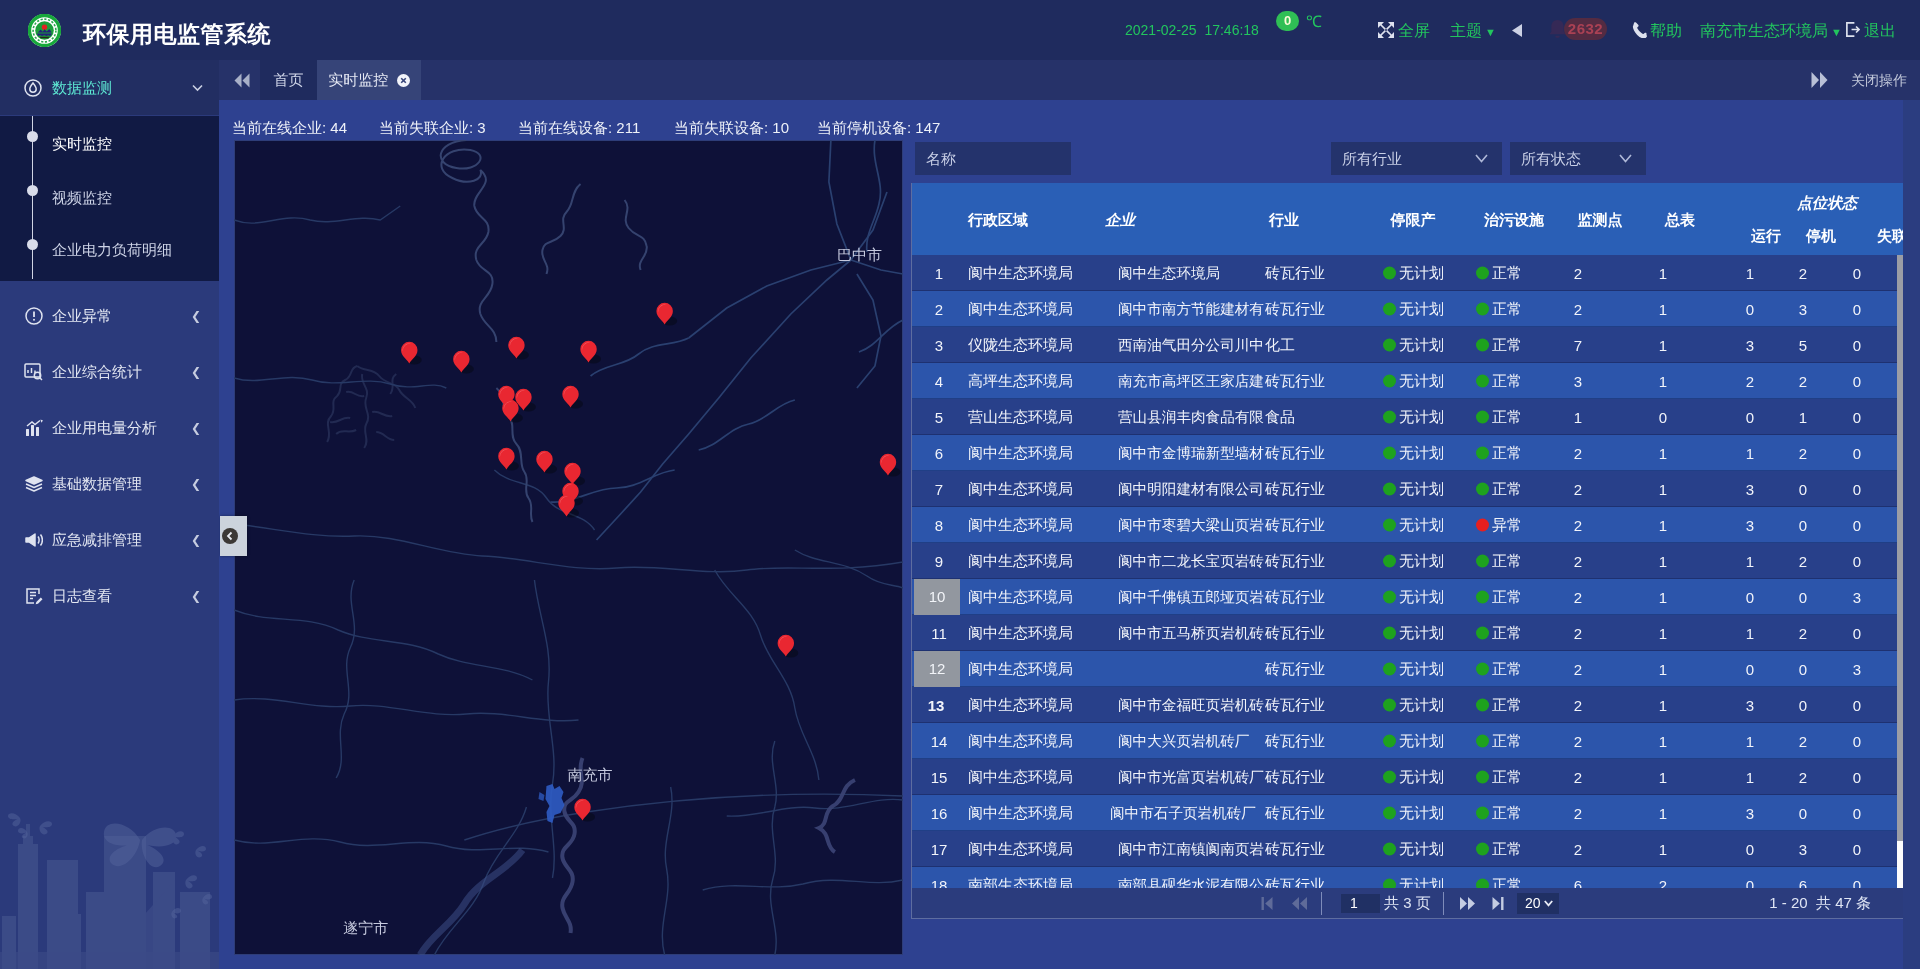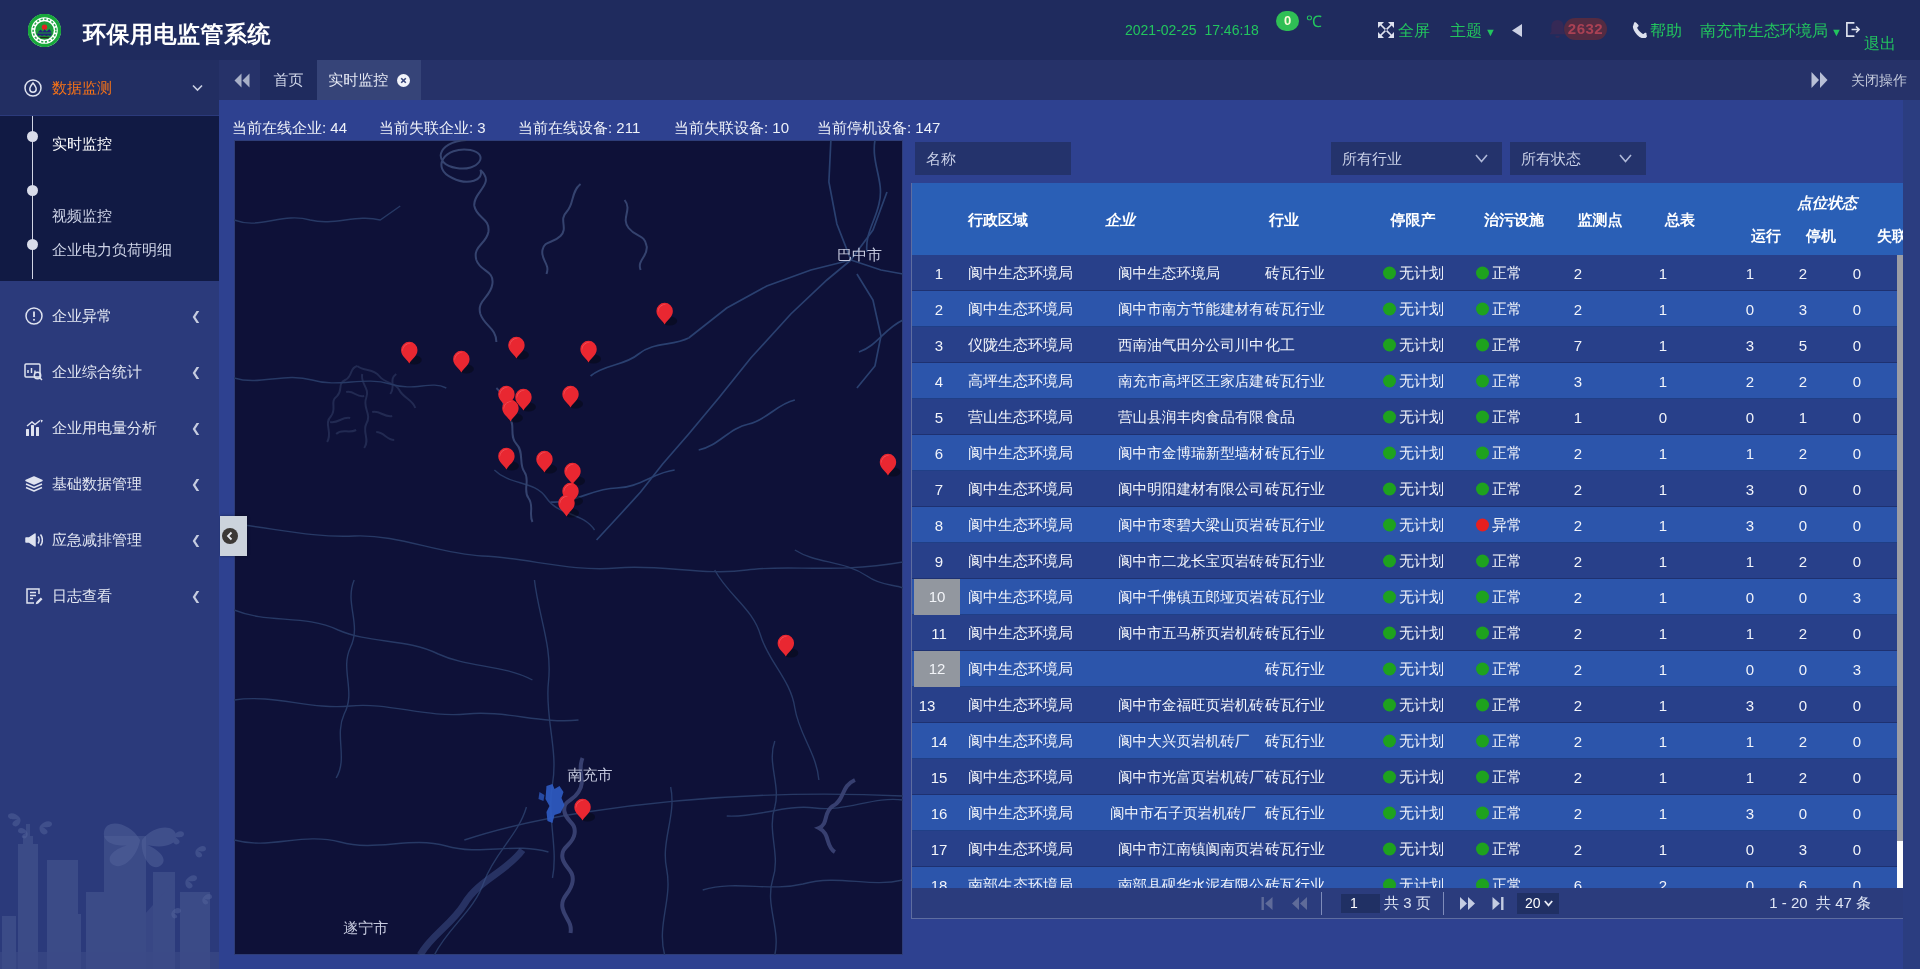--- a/index.html
+++ b/index.html
@@ -91,40 +91,40 @@
     <div class="abs" style="left:1564px; top:18px; width:43px; height:22px; border-radius:11px; background:#532b42; color:#aa4154; font-size:15px; font-weight:bold; letter-spacing:0.5px; text-align:center; line-height:22px;">2632</div>
     <svg class="abs" style="left:1631px; top:22px;" width="16" height="16" viewBox="0 0 16 16" fill="#dde1ee">
       <path d="M3.2 0.6 c0.5-0.5 1.3-0.5 1.8 0 l2.2 2.2 c0.5 0.5 0.5 1.3 0 1.8 l-1.1 1.1 c0.6 1.3 1.7 2.7 2.7 3.7 1 1 2.4 2.1 3.7 2.7 l1.1-1.1 c0.5-0.5 1.3-0.5 1.8 0 l0.2 2.2 c0.5 0.5 0.5 1.3 0 1.8 l-1.2 1.2 c-0.9 0.9-4.6 0.3-8.2-3.3 C2.6 9.3 1.5 5.2 2 4.2 z"></path>
     </svg>
     <div class="htxt abs" style="left:1650px; top:21px;">帮助</div>
     <div class="htxt abs" style="left:1700px; top:21px;">南充市生态环境局<span style="font-size:11px;">&nbsp;▼</span></div>
     <svg class="abs" style="left:1845px; top:22px;" width="15" height="15" viewBox="0 0 16 16" fill="none" stroke="#dde1ee" stroke-width="1.8">
       <path d="M10 1 H2 v14 h8"></path>
       <path d="M7 8 h8 m-3.2-3.2 L15 8 l-3.2 3.2"></path>
     </svg>
-    <div class="htxt abs" style="left:1864px; top:21px;margin-top:13px;">退出</div>
+    <div class="htxt abs" style="left:1864px; top:21px;">退出</div>
   </div>
   <div id="sidebar">
     <div id="smenu-head">
       <svg class="abs" style="left:24px; top:19px;" width="18" height="18" viewBox="0 0 18 18" fill="none" stroke="#dfe3f0" stroke-width="1.5">
         <circle cx="9" cy="9" r="8"></circle>
         <path d="M9 4 c2.2 2.8 3.2 4.4 3.2 6 a3.2 3.2 0 0 1 -6.4 0 c0-1.6 1-3.2 3.2-6 z"></path>
       </svg>
-      <div class="abs" style="left:52px; top:19px; color:#f97316; font-size:15px;">数据监测</div>
+      <div class="abs" style="left:52px; top:19px; color:#5eead4; font-size:15px;">数据监测</div>
       <svg class="abs" style="right:16px; top:24px;" width="11" height="8" viewBox="0 0 11 8" fill="none" stroke="#c9cfe2" stroke-width="1.6">
           <path d="M1 1.5 l4.5 4.5 L10 1.5"></path>
         </svg>
     </div>
     <div id="smenu-sub">
       <div id="subline"></div>
       <div class="dot" style="top:15px;"></div>
       <div class="dot" style="top:69px;"></div>
       <div class="dot" style="top:123px;"></div>
       <div class="subitem" style="top:19px; color:#ffffff;">实时监控</div>
-      <div class="subitem" style="top:91px;">视频监控</div>
+      <div class="subitem" style="top:73px;">视频监控</div>
       <div class="subitem" style="top:125px;">企业电力负荷明细</div>
     </div>
     <div class="mitem" style="top:228px;">
       <svg class="abs" style="left:25px; top:19px;" width="18" height="18" viewBox="0 0 18 18" fill="none" stroke="#dfe3f0" stroke-width="1.5">
         <circle cx="9" cy="9" r="8"></circle>
           <path d="M9 4.5 v5.5" stroke-width="1.8"></path>
           <circle cx="9" cy="12.8" r="1" fill="#dfe3f0" stroke="none"></circle>
       </svg>
       <span class="txt">企业异常</span>
         <span class="arr">❮</span>
@@ -525,21 +525,21 @@
         <span class="c" style="left:487px;">无计划</span>
         <span class="gdot" style="left:564px;"></span>
         <span class="c" style="left:580px;">正常</span>
         <span class="cc" style="left:666px;">2</span>
         <span class="cc" style="left:751px;">1</span>
         <span class="cc" style="left:838px;">0</span>
         <span class="cc" style="left:891px;">0</span>
         <span class="cc" style="left:945px;">3</span>
       </div>
   <div class="row odd" style="top:432px;">
-        <span class="cc" style="left:15px;">13</span>
+        <span class="cc" style="left:24px;font-weight:bold;">13</span>
         <span class="c" style="left:56px;">阆中生态环境局</span>
         <span class="c comp" style="left:206px;">阆中市金福旺页岩机砖</span>
         <span class="c" style="left:353px;">砖瓦行业</span>
         <span class="gdot" style="left:471px;"></span>
         <span class="c" style="left:487px;">无计划</span>
         <span class="gdot" style="left:564px;"></span>
         <span class="c" style="left:580px;">正常</span>
         <span class="cc" style="left:666px;">2</span>
         <span class="cc" style="left:751px;">1</span>
         <span class="cc" style="left:838px;">3</span>

